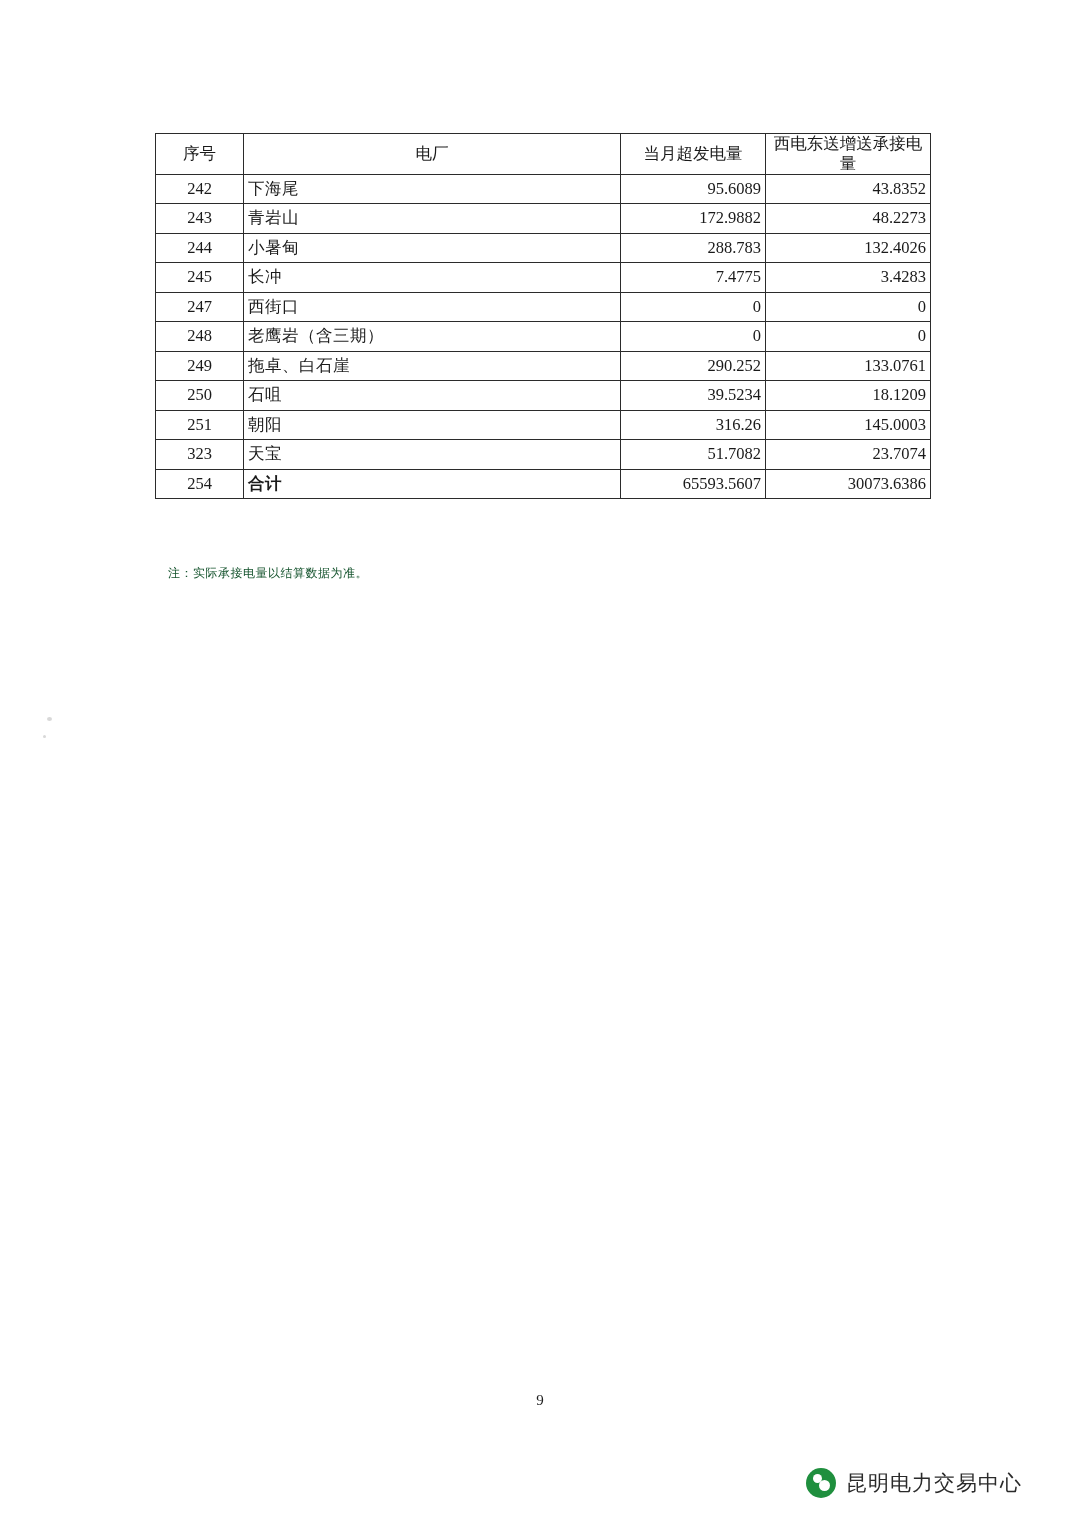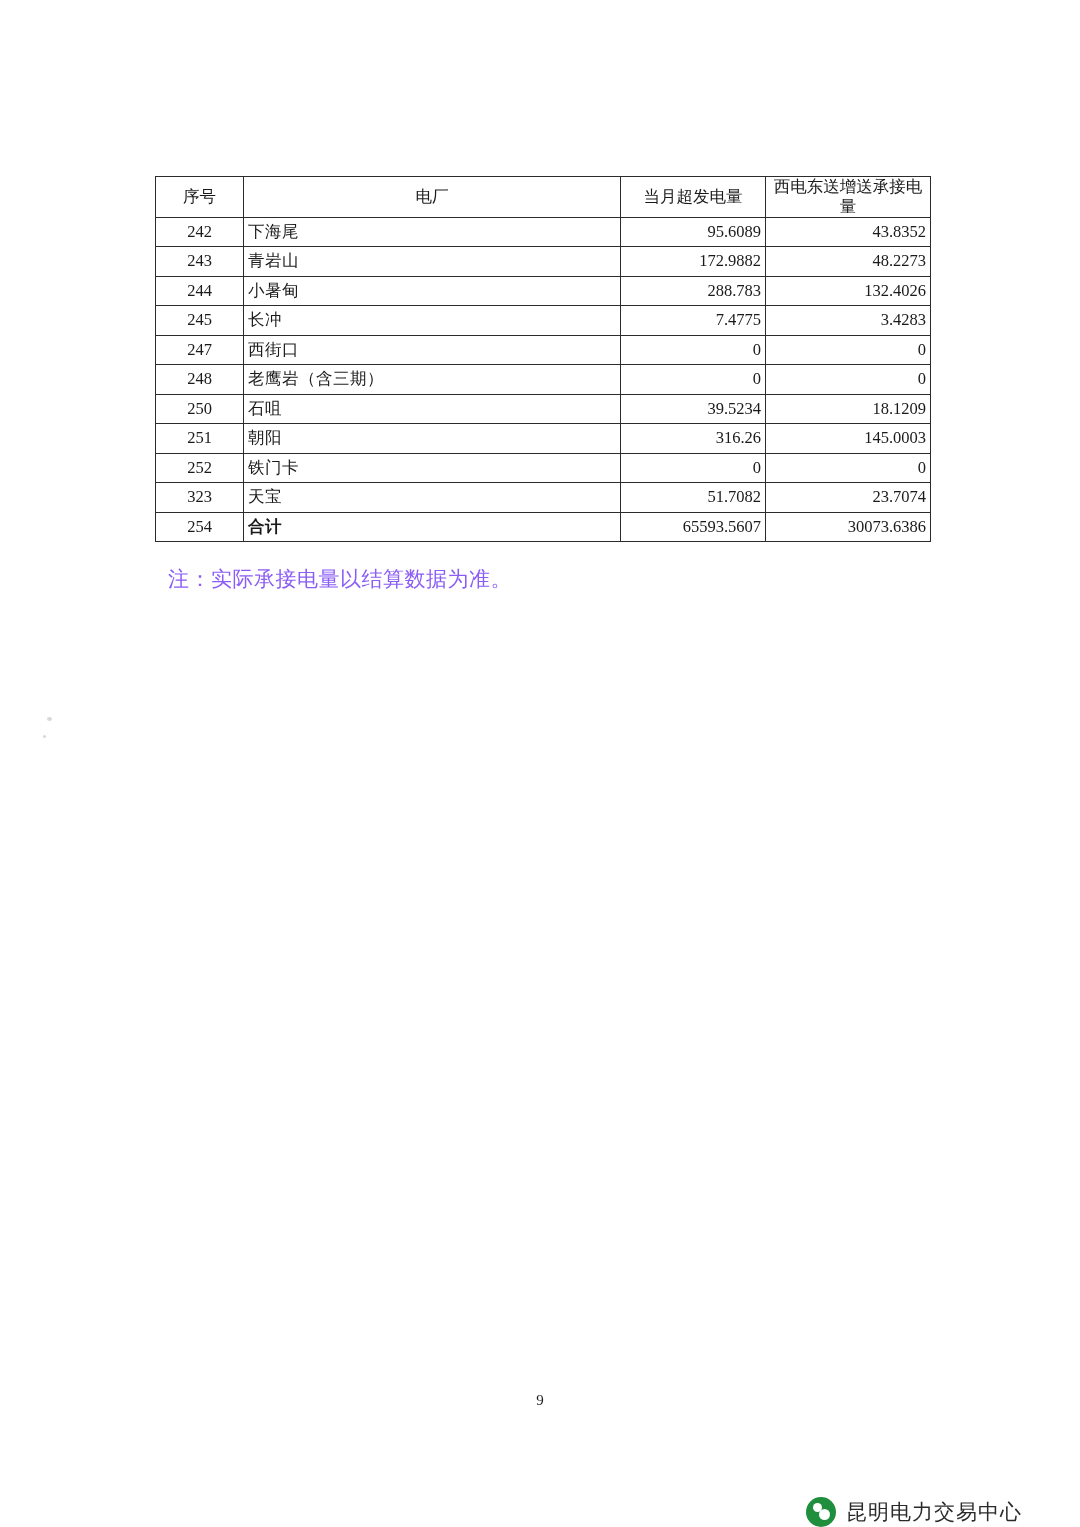--- a/index.html
+++ b/index.html
@@ -22,21 +22,20 @@
   .table-wrap {
     position: absolute;
     left: 155px;
     top: 133px;
     width: 775px;
   }
   table.data-table {
     border-collapse: collapse;
     width: 100%;
     table-layout: fixed;
-    margin-top: 43px;
   }
   table.data-table th,
   table.data-table td {
     border: 1px solid #2b2b2b;
     font-weight: normal;
     font-size: 16.5px;
     line-height: 1.2;
     height: 28.5px;
     padding: 0 4px;
     vertical-align: middle;
@@ -65,41 +64,40 @@
   tr.total td {
     font-weight: normal;
   }
   tr.total td.plant {
     font-weight: bold;
   }
   .note {
     position: absolute;
     left: 168px;
     top: 565px;
-    font-size: 21px;
+    font-size: 12px;
     letter-spacing: 0.5px;
-    color: #8b5cf6;
+    color: #14532d;
   }
   .page-number {
     position: absolute;
     left: 0;
     right: 0;
     top: 1392px;
     text-align: center;
     font-size: 15px;
     color: #1f1f1f;
   }
   .footer-brand {
     position: absolute;
     right: 58px;
     top: 1468px;
     display: flex;
     align-items: center;
     gap: 10px;
-    margin-top: 29px;
   }
   .brand-logo {
     width: 30px;
     height: 30px;
     border-radius: 50%;
     background: #1f8f3e;
     position: relative;
     flex: 0 0 auto;
   }
   .brand-logo::before {
@@ -191,36 +189,36 @@
           <td class="num">0</td>
           <td class="num">0</td>
         </tr>
         <tr>
           <td class="idx">248</td>
           <td class="plant">老鹰岩（含三期）</td>
           <td class="num">0</td>
           <td class="num">0</td>
         </tr>
         <tr>
+          <td class="idx">249</td>
+          <td class="plant">拖卓、白石崖</td>
+          <td class="num">290.252</td>
+          <td class="num">133.0761</td>
+        </tr>
+        <tr>
           <td class="idx">250</td>
           <td class="plant">石咀</td>
           <td class="num">39.5234</td>
           <td class="num">18.1209</td>
         </tr>
         <tr>
           <td class="idx">251</td>
           <td class="plant">朝阳</td>
           <td class="num">316.26</td>
           <td class="num">145.0003</td>
-        </tr>
-        <tr>
-          <td class="idx">252</td>
-          <td class="plant">铁门卡</td>
-          <td class="num">0</td>
-          <td class="num">0</td>
         </tr>
         <tr>
           <td class="idx">323</td>
           <td class="plant">天宝</td>
           <td class="num">51.7082</td>
           <td class="num">23.7074</td>
         </tr>
         <tr class="total">
           <td class="idx">254</td>
           <td class="plant">合计</td>

